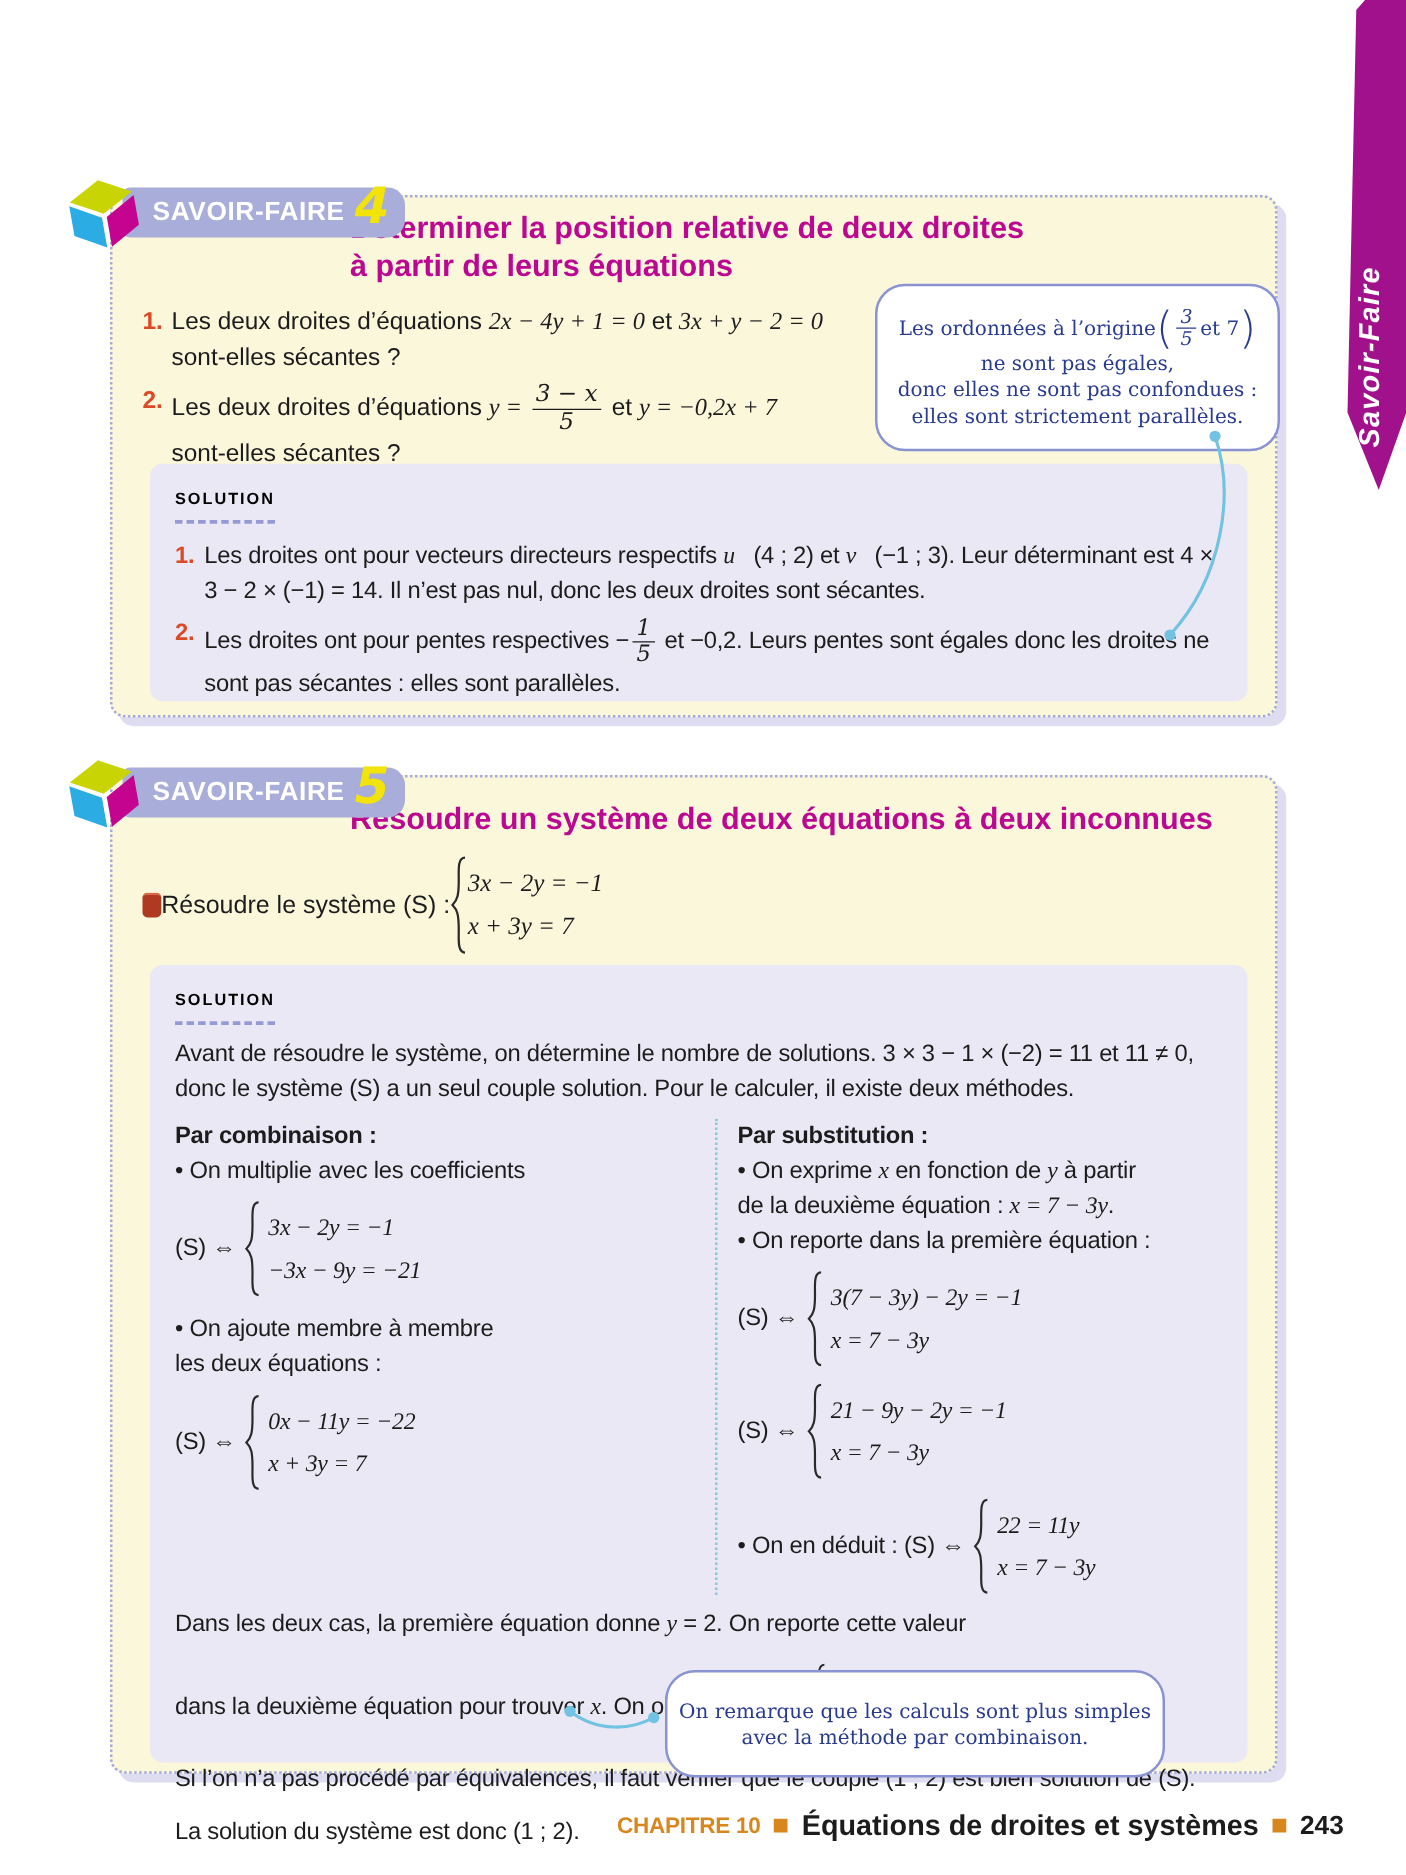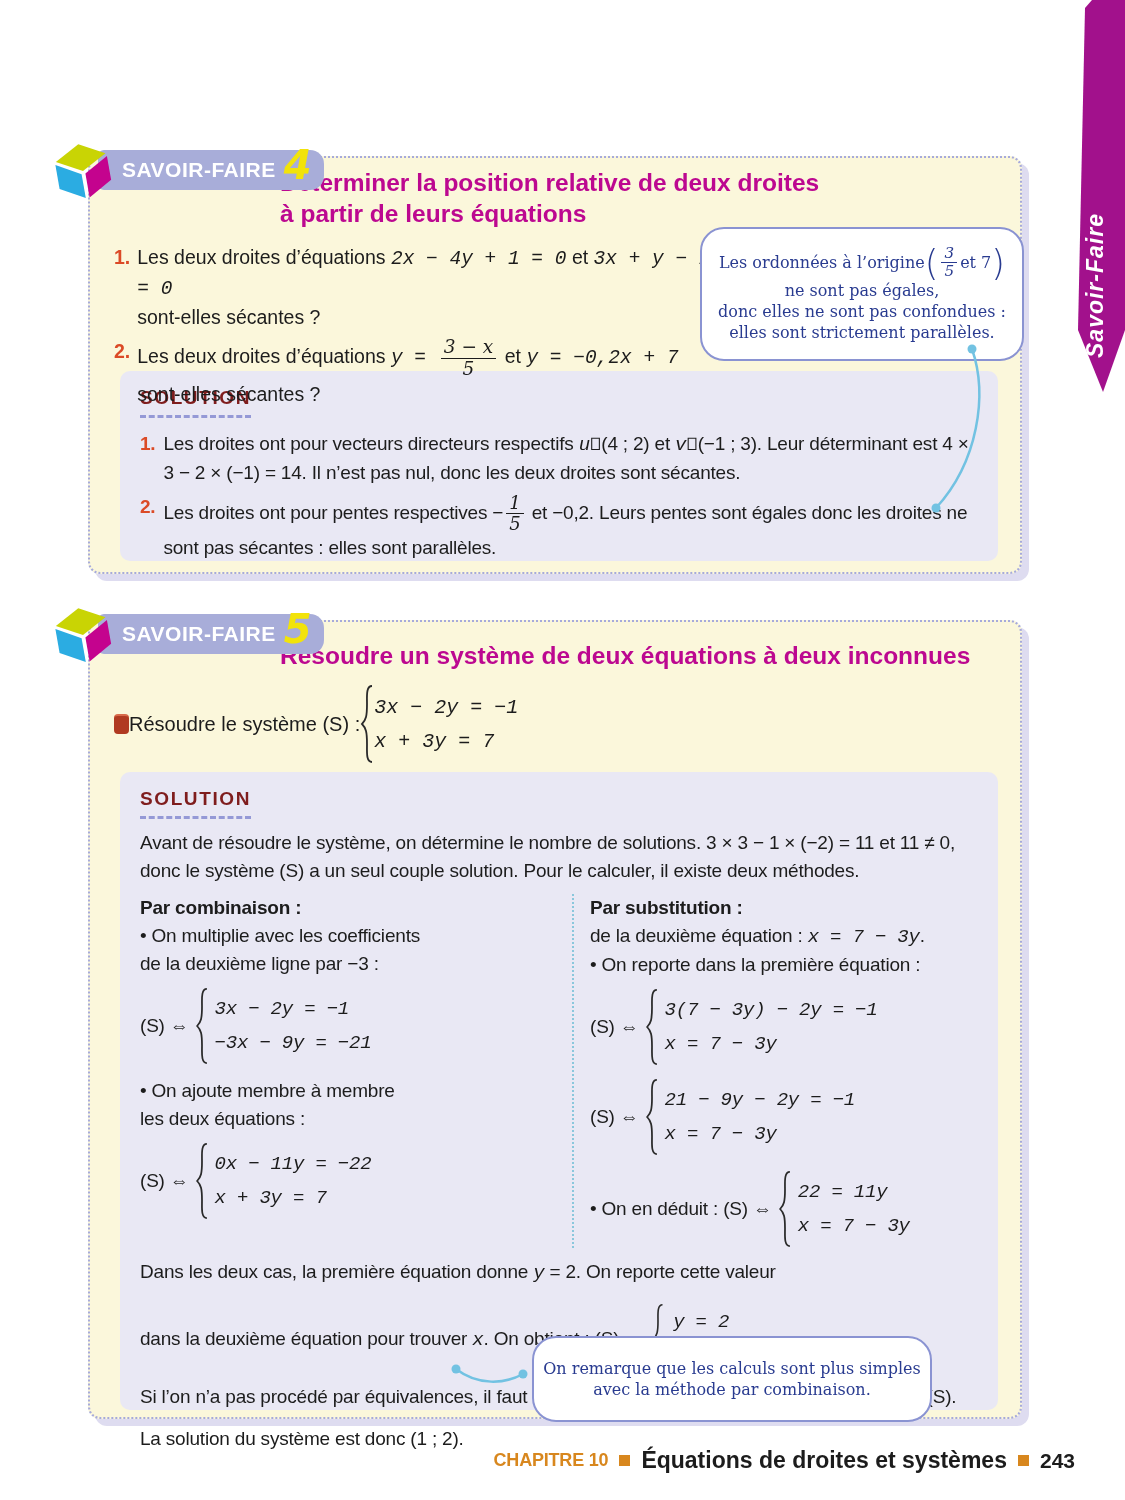--- a/index.html
+++ b/index.html
@@ -36,21 +36,21 @@
     margin-left:8px;margin-top:-10px;line-height:36px;
     font-family:"DejaVu Sans",sans-serif;
   }
   
   .sf-title{position:absolute;color:#BC0890;font-weight:bold;font-size:24.5px;line-height:31px;z-index:4;}
   
   .q-block{position:absolute;width:600px;font-size:19.5px;line-height:28px;z-index:4;}
   .q-item{display:flex;gap:7px;margin-bottom:6px;}
   .q-num{color:#DB4A26;font-weight:bold;flex:0 0 auto;}
   
-  .seg-m,.math{font-family:Liberation Mono, monospace;font-style:italic;}
+  .seg-m,.math{font-family:Liberation Serif, serif;font-style:italic;}
   .frac{
     display:inline-flex;flex-direction:column;align-items:center;
     vertical-align:middle;font-family:"DejaVu Serif",serif;font-style:italic;
     line-height:1.12;margin:0 3px;font-size:.95em;
   }
   .fnum{border-bottom:1.6px solid currentColor;padding:0 3px;}
   .seg-bp{font-size:2.2em;font-weight:200;vertical-align:middle;line-height:0;font-family:"DejaVu Sans",sans-serif;}
   .brace-icon{flex:0 0 auto;}
   
   .bubble{
@@ -64,21 +64,21 @@
   .bubble-mathline{display:flex;align-items:center;justify-content:center;}
   
   .solution-box{
     position:absolute;background:#E9E8F4;border-radius:10px;
     padding:13px 20px;box-sizing:border-box;z-index:3;
     font-size:19px;letter-spacing:-0.2px;line-height:28px;
   }
   #sf4-solution{left:120px;top:371px;width:878px;height:190px;}
   #sf5-solution{left:120px;top:772px;width:878px;height:638px;}
   .sol-head{
-    color:#7f1d1d;font-weight:bold;font-size:19px;letter-spacing:1.6px;
+    color:#000000;font-weight:bold;font-size:13px;letter-spacing:1.6px;
     border-bottom:3px dashed #9599d6;display:inline-block;padding-bottom:3px;margin-bottom:6px;
   }
   .sol-item{display:flex;gap:8px;margin-top:6px;}
   .sol-num{color:#DB4A26;font-weight:bold;flex:0 0 auto;}
   .sol-text{flex:1;}
   
   .statement{position:absolute;display:flex;align-items:center;font-size:20px;z-index:4;}
   .bullet-sq{width:15px;height:18px;background:#B03A21;border-radius:4px;border-top:2px solid #d86a4a;flex:0 0 auto;}
   .sys{display:flex;align-items:center;gap:6px;}
   .sys-lines{display:flex;flex-direction:column;gap:5px;line-height:29px;}
@@ -220,21 +220,20 @@
   <p style="margin:4px 0 0 0;">
     <span>Avant de résoudre le système, on détermine le nombre de solutions. 3 × 3 − 1 × (−2) = 11 et 11 ≠ 0,</span>
     <span>donc le système (S) a un seul couple solution. Pour le calculer, il existe deux méthodes.</span>
   </p>
 
   <div class="cols">
 
     <div class="col-left">
       <p class="col-head">Par combinaison :</p>
       <p>• On multiplie avec les coefficients</p>
-      <p>de la deuxième ligne par −3 :</p>
       <div class="sys sys-row">
         <span class="sys-pre">(S) ⇔</span>
         <svg class="brace-icon" width="14" height="78" viewBox="0 0 14 80">
           <path d="M12,2 C6,2 7,12 7,20 C7,32 6,36 2,40 C6,44 7,48 7,60 C7,68 6,78 12,78" fill="none" stroke="#2a2a2a" stroke-width="1.8"></path>
         </svg>
         <span class="sys-lines">
           <span class="math">3x − 2y = −1</span>
           <span class="math">−3x − 9y = −21</span>
         </span>
       </div>
@@ -247,20 +246,21 @@
         </svg>
         <span class="sys-lines">
           <span class="math">0x − 11y = −22</span>
           <span class="math">x + 3y = 7</span>
         </span>
       </div>
     </div>
 
     <div class="col-right">
       <p class="col-head">Par substitution :</p>
+      <p><span class="seg-t">• On exprime </span><span class="seg-m">x</span><span class="seg-t"> en fonction de </span><span class="seg-m">y</span><span class="seg-t"> à partir</span></p>
       <p><span class="seg-t">de la deuxième équation : </span><span class="seg-m">x = 7 − 3y</span><span class="seg-t">.</span></p>
       <p>• On reporte dans la première équation :</p>
       <div class="sys sys-row">
         <span class="sys-pre">(S) ⇔</span>
         <svg class="brace-icon" width="14" height="78" viewBox="0 0 14 80">
           <path d="M12,2 C6,2 7,12 7,20 C7,32 6,36 2,40 C6,44 7,48 7,60 C7,68 6,78 12,78" fill="none" stroke="#2a2a2a" stroke-width="1.8"></path>
         </svg>
         <span class="sys-lines">
           <span class="math">3(7 − 3y) − 2y = −1</span>
           <span class="math">x = 7 − 3y</span>

